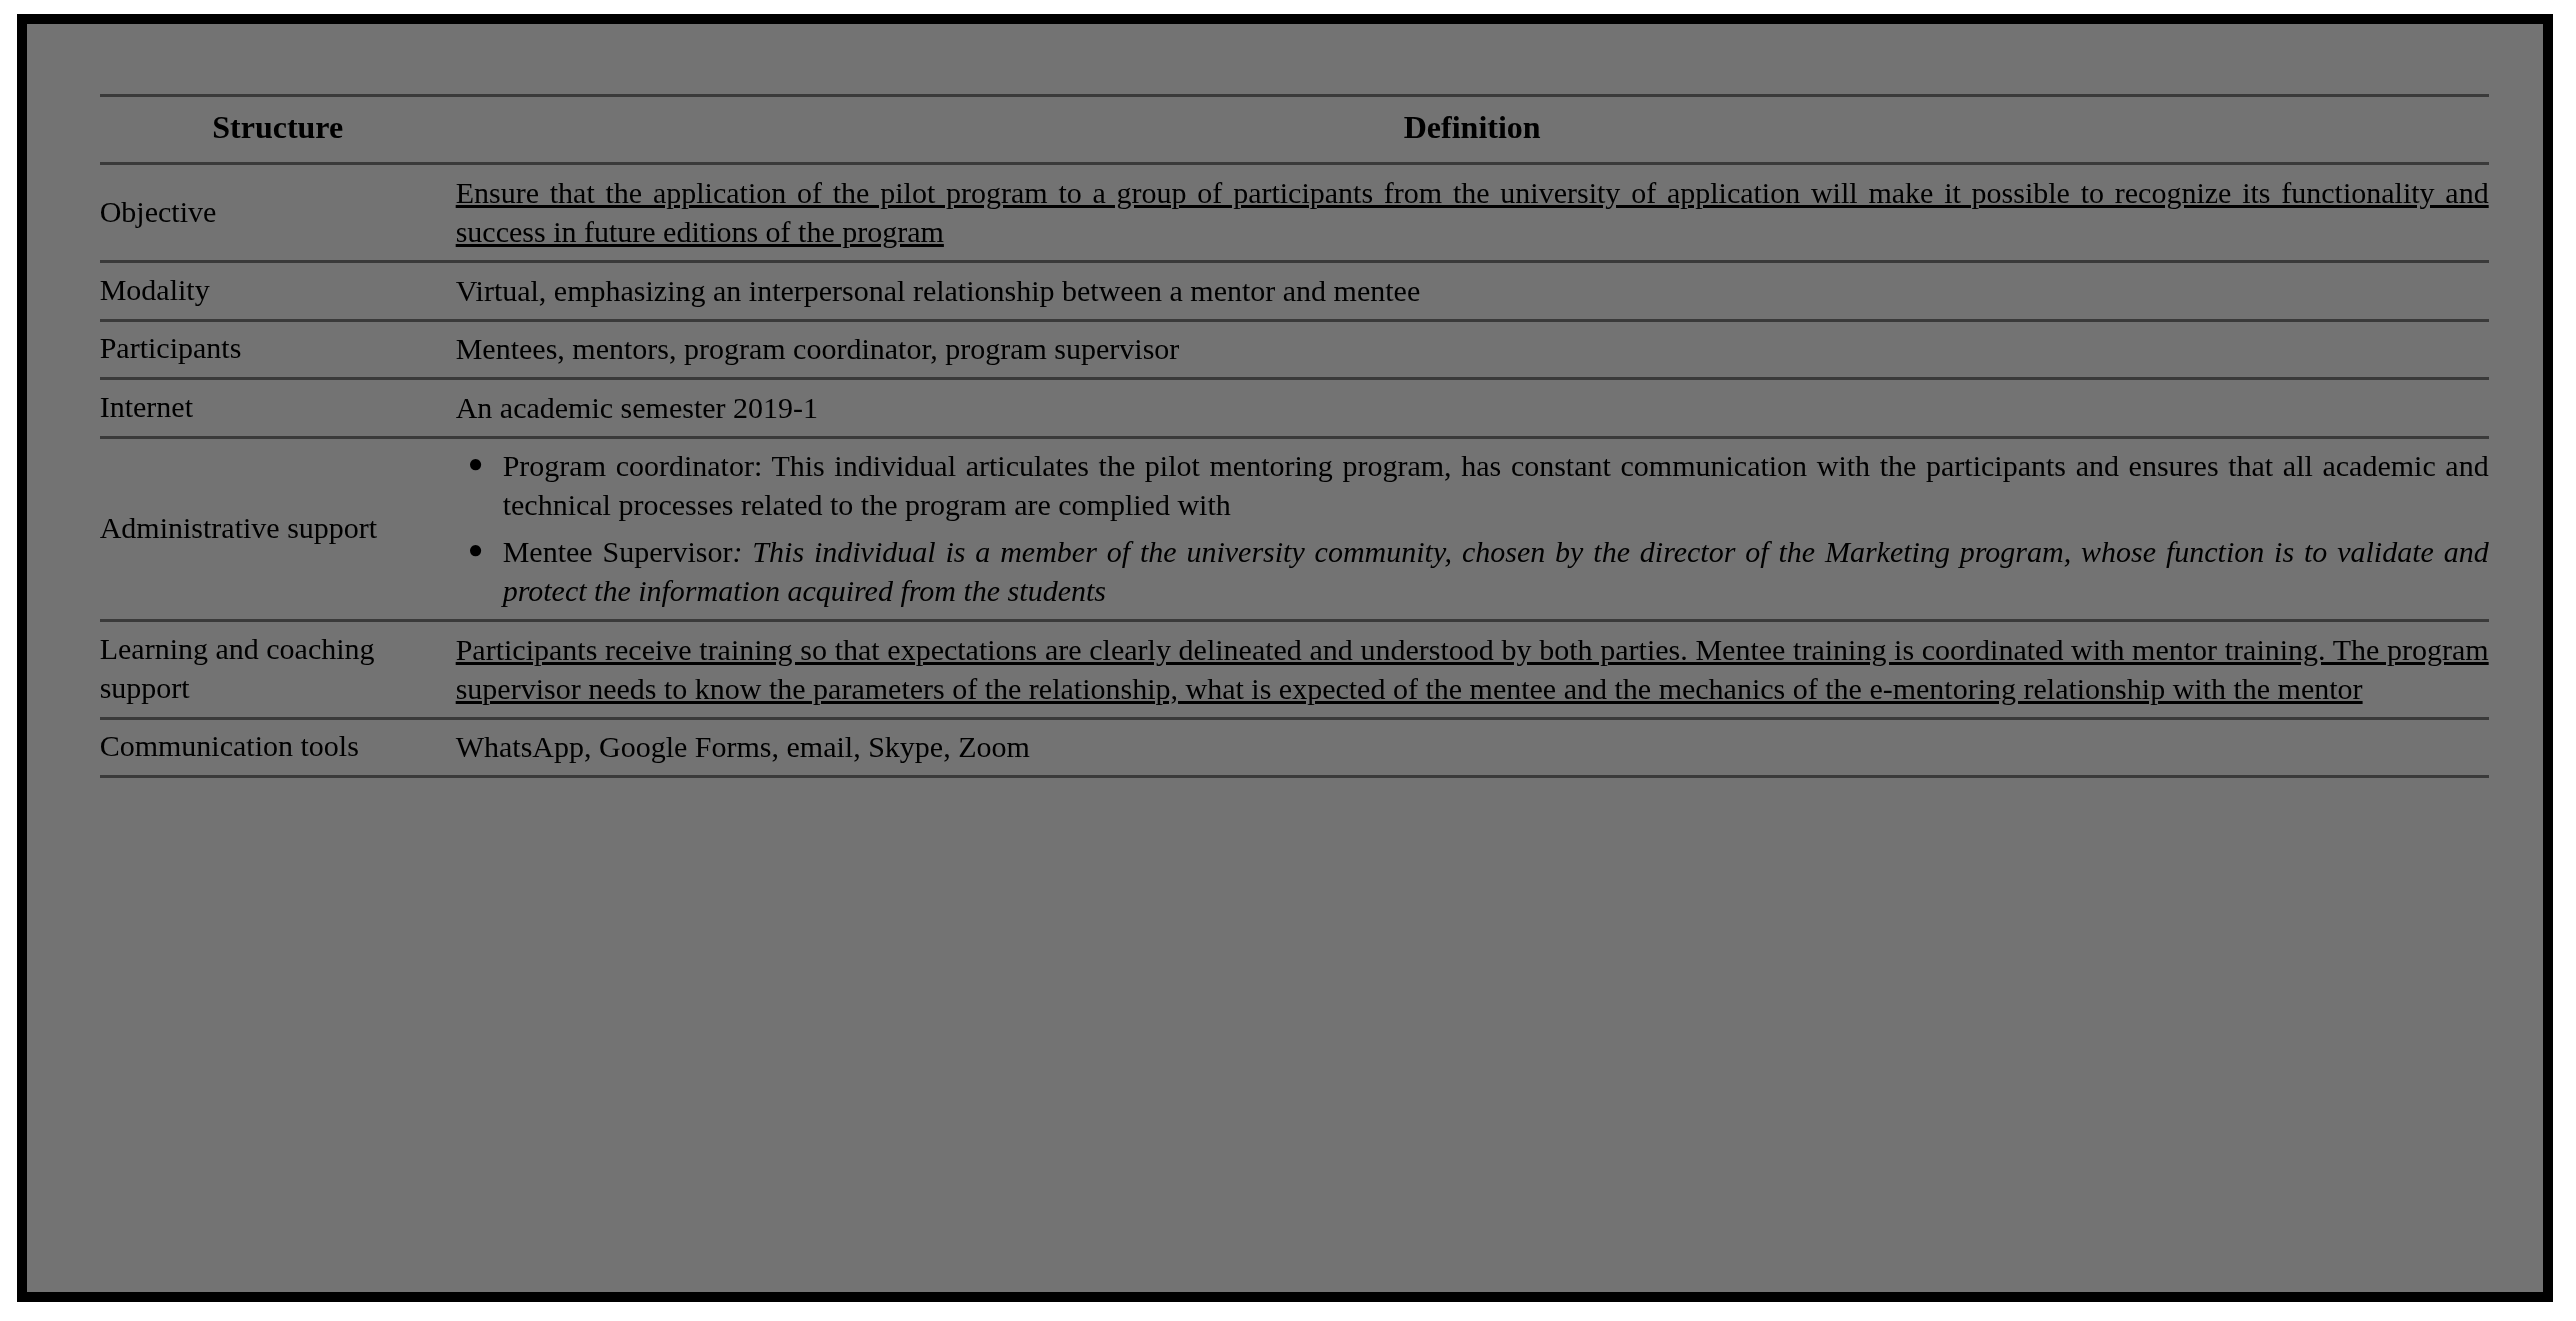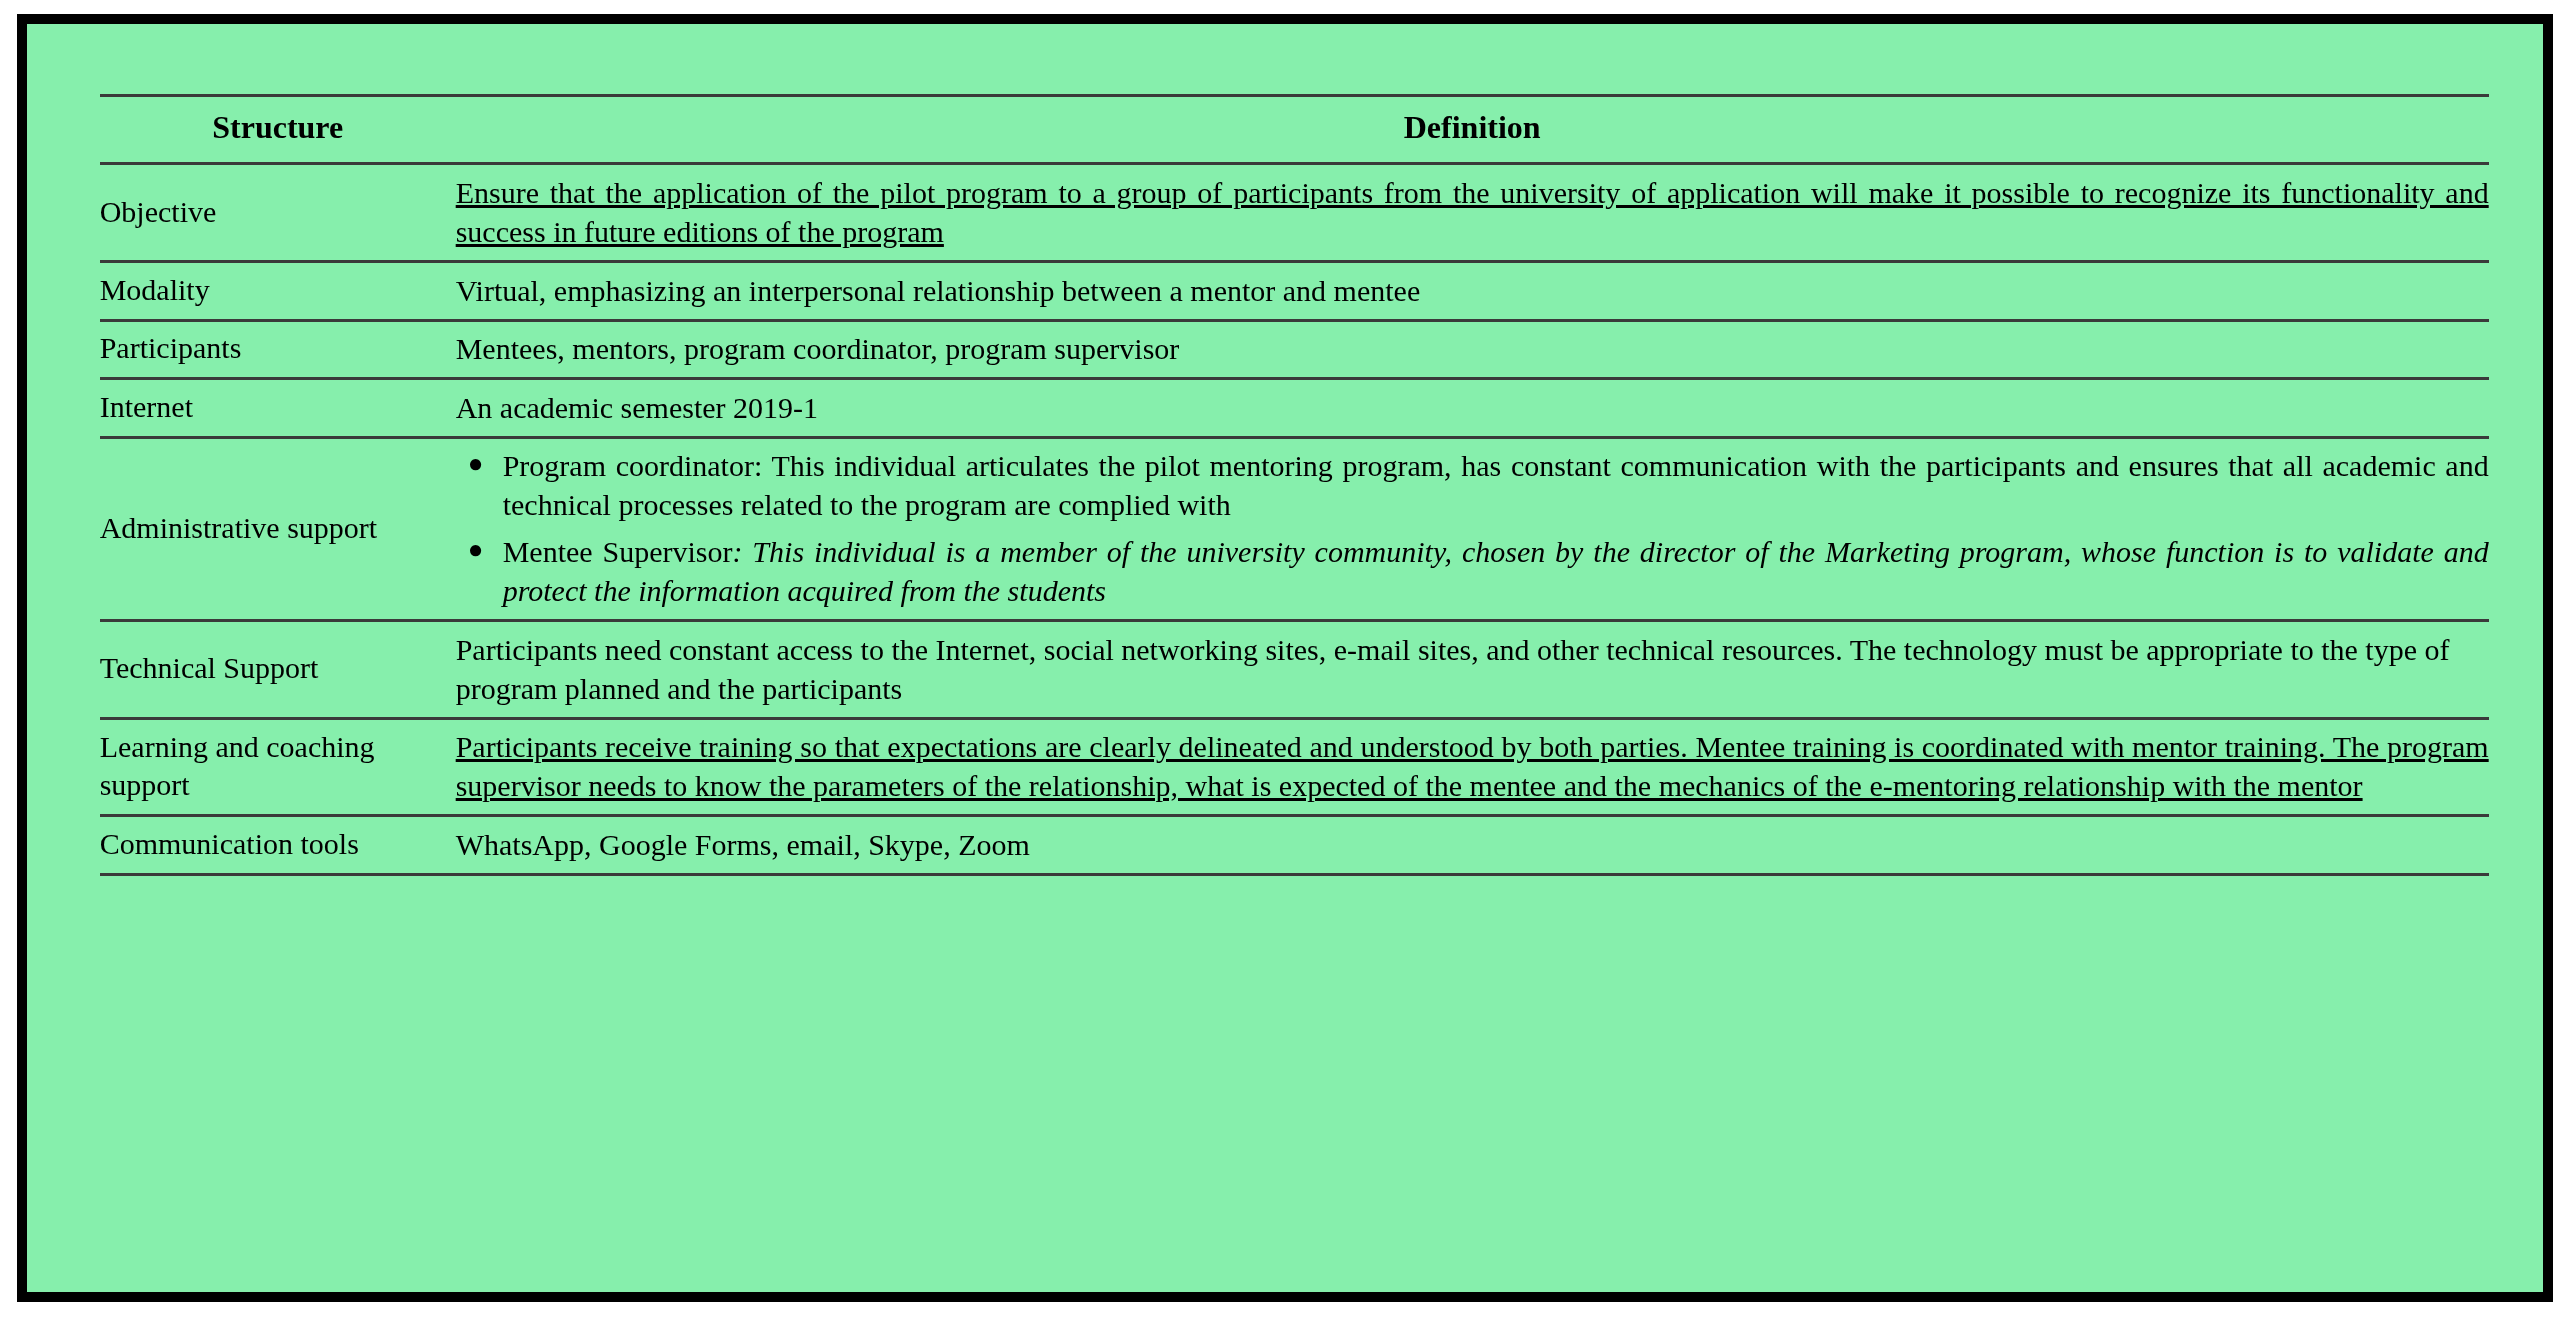--- a/index.html
+++ b/index.html
@@ -17,21 +17,21 @@
 
   
   .page-frame {
     position: absolute;
     left: 16.7px;
     top: 13.6px;
     width: 2536px;
     height: 1288px;
     box-sizing: border-box;
     border: 10.6px solid #000000;
-    background: #86efac;
+    background: #737373;
   }
 
   .table-wrap {
     position: absolute;
     left: 73px;
     top: 70px;
     width: 2389px;
   }
 
   table.struct-table {
@@ -152,24 +152,20 @@
               <li>
                 <span class="bullet-dot">●</span><span>Program coordinator</span><span>: This individual articulates the pilot mentoring program, has constant communication with the participants and ensures that all academic and technical processes related to the program are complied with</span>
               </li>
               <li>
                 <span class="bullet-dot">●</span><span>Mentee Supervisor</span><span class="ital">: This individual is a member of the university community, chosen by the director of the Marketing program, whose function is to validate and protect the information acquired from the students</span>
               </li>
             </ul>
           </td>
         </tr>
 
-        <tr class="body-row">
-          <td class="cell-structure">Technical Support</td>
-          <td class="cell-definition">Participants need constant access to the Internet, social networking sites, e-mail sites, and other technical resources. The technology must be appropriate to the type of program planned and the participants</td>
-        </tr>
 
         <tr class="body-row">
           <td class="cell-structure">Learning and coaching support</td>
           <td class="cell-definition justify">Participants receive training so that expectations are clearly delineated and understood by both parties.  Mentee training is coordinated with mentor training. The program supervisor needs to know the parameters of the relationship, what is expected of the mentee and the mechanics of the e-mentoring relationship with the mentor</td>
         </tr>
 
         <tr class="body-row row-tall-pad">
           <td class="cell-structure">Communication tools</td>
           <td class="cell-definition">WhatsApp, Google Forms, email, Skype, Zoom</td>
         </tr>

